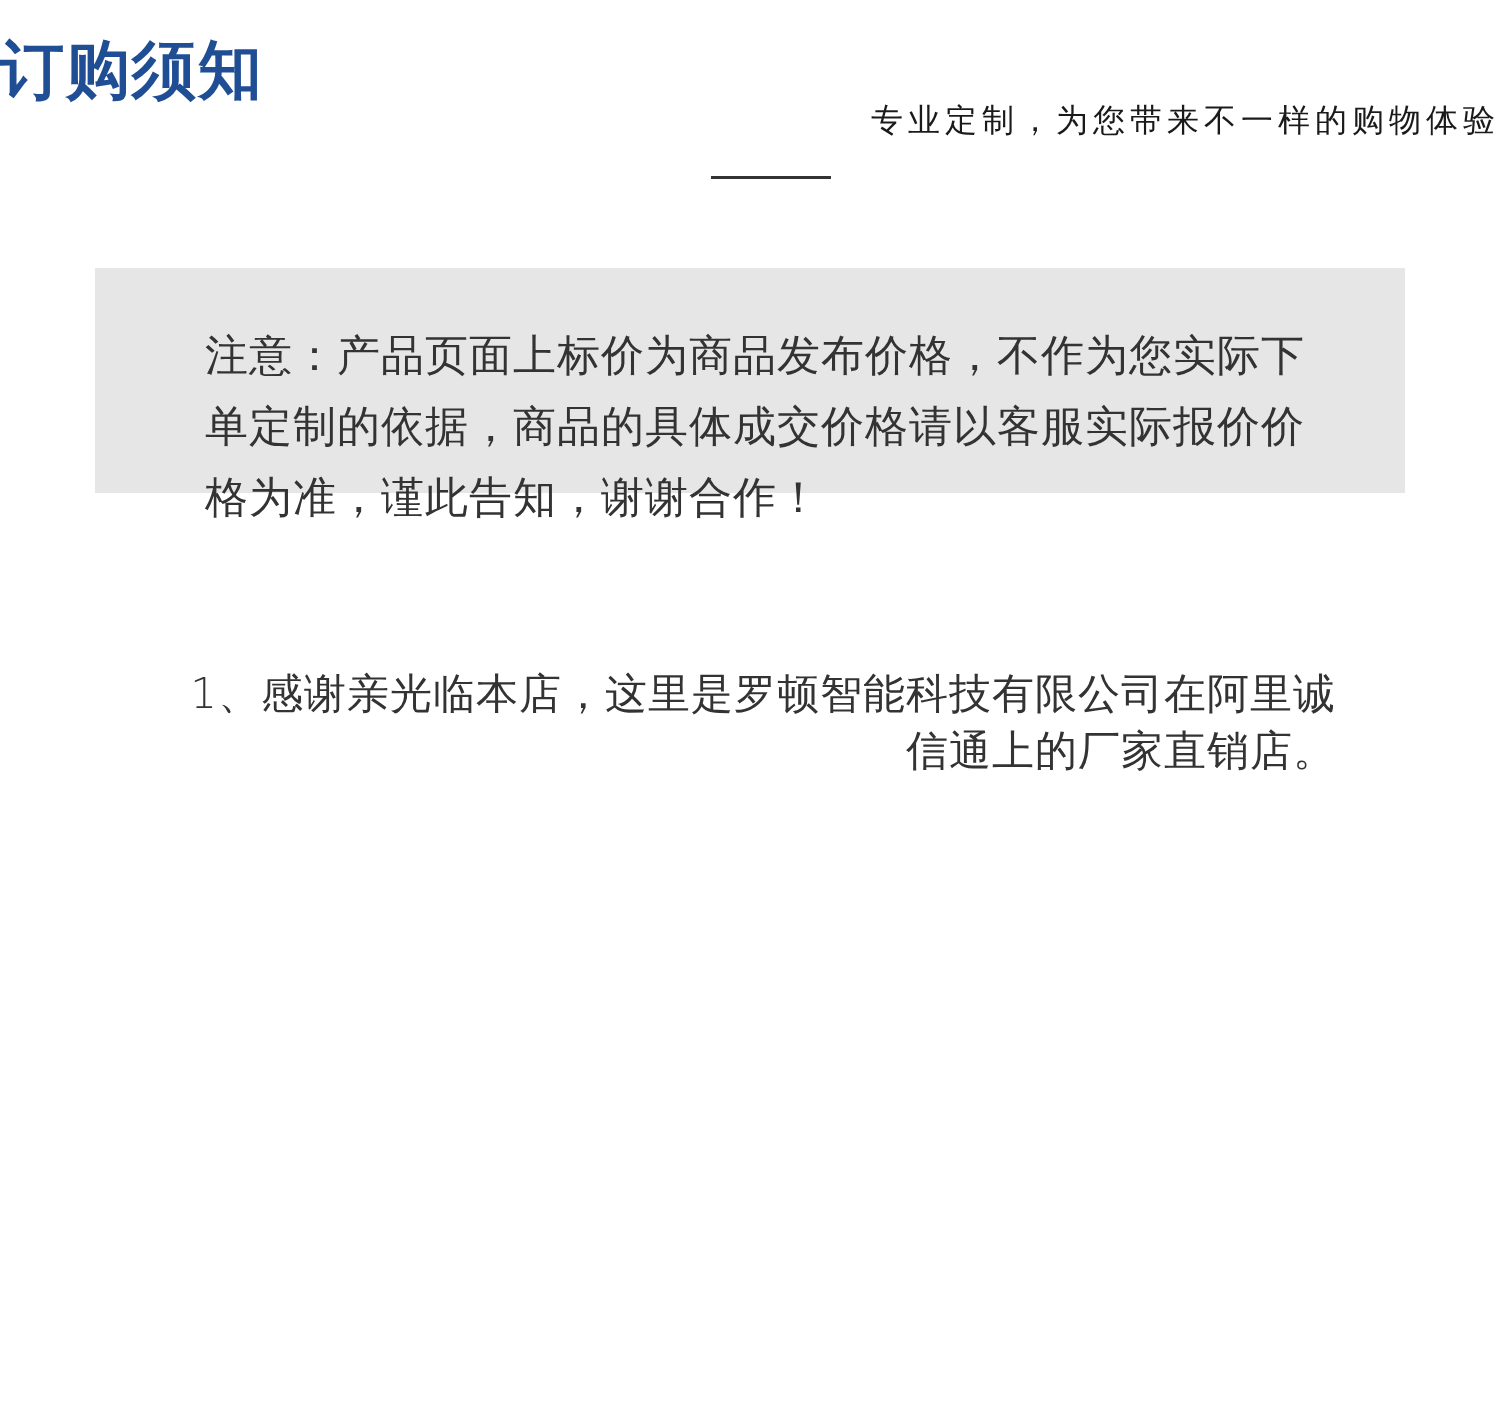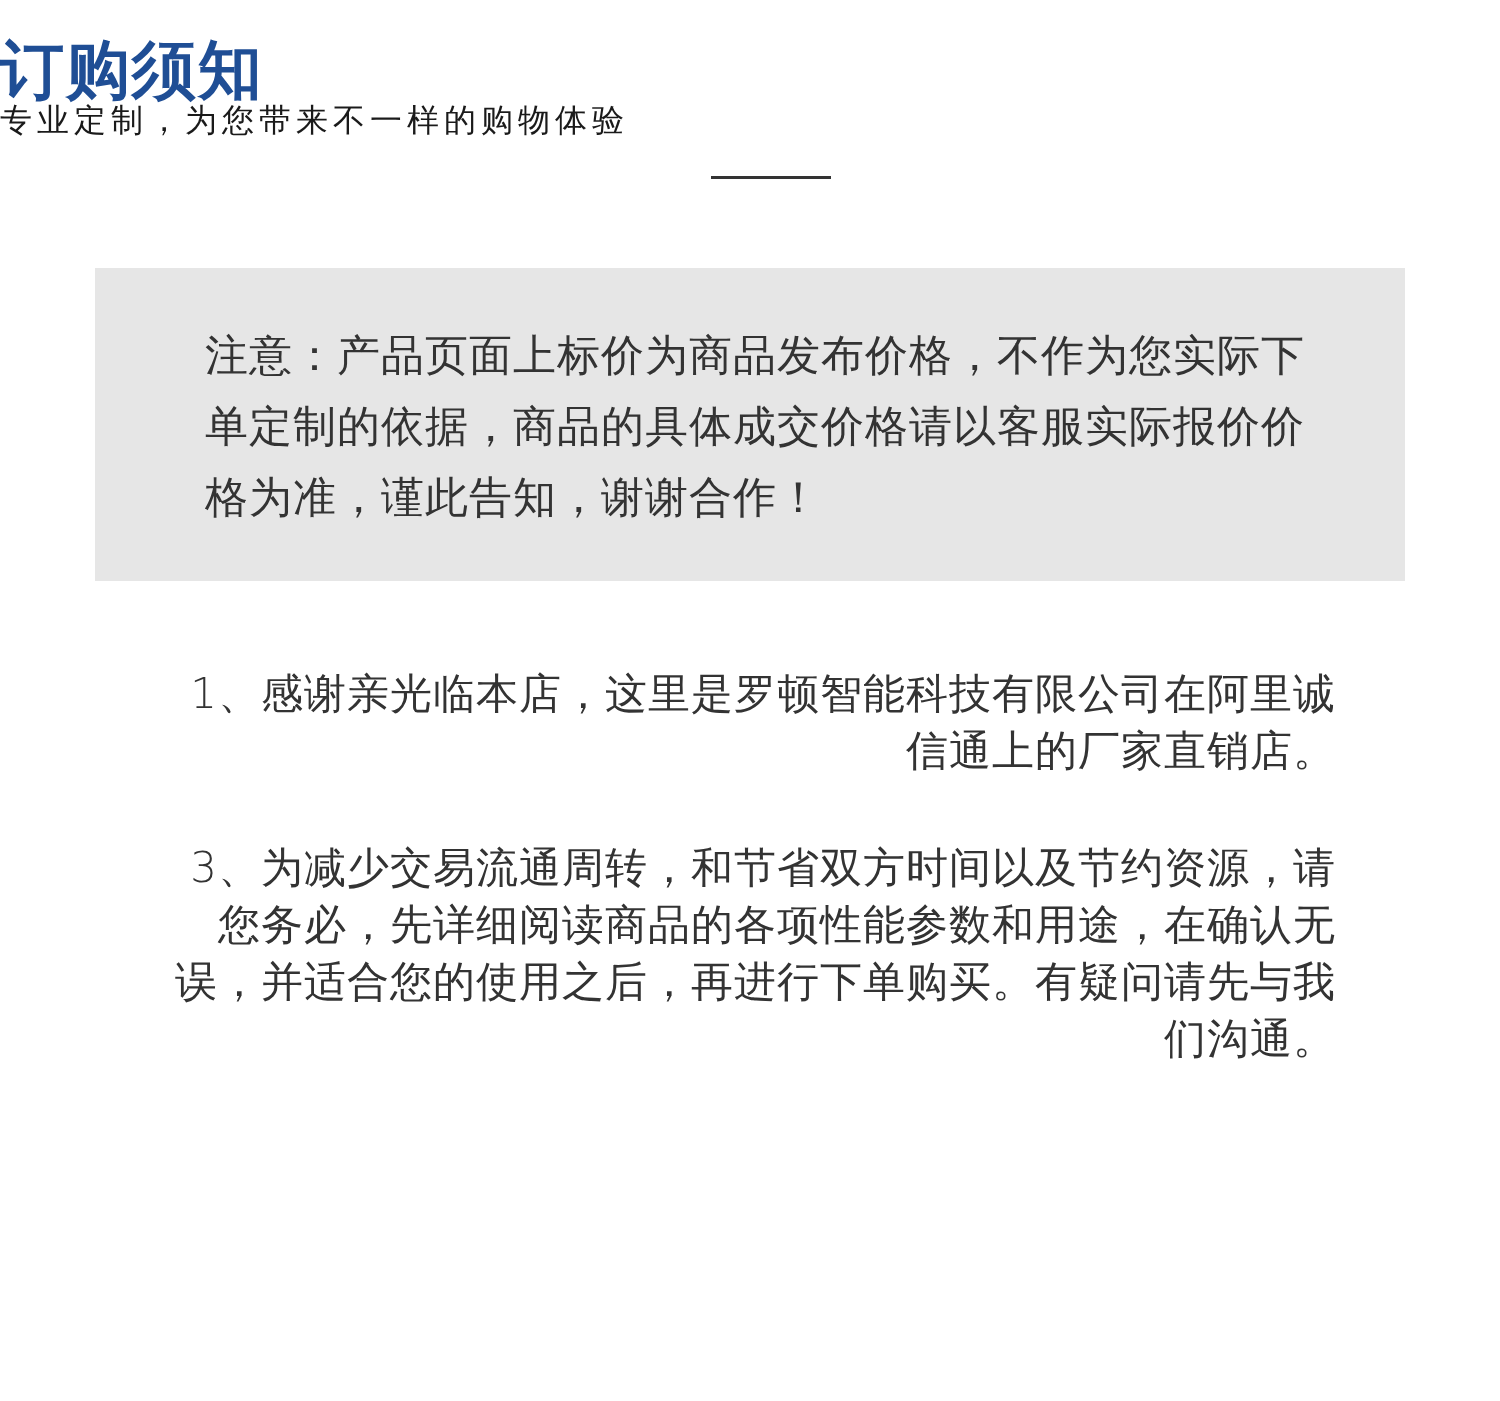--- a/index.html
+++ b/index.html
@@ -1,35 +1,34 @@
 <!DOCTYPE html>
 <html><head>
 <meta charset="utf-8">
 <style>
   html, body { margin: 0; padding: 0; background: #ffffff; }
   body { width: 1500px; height: 1401px; position: relative; overflow: hidden;
          font-family: "DejaVu Sans", "Liberation Sans", sans-serif; }
   .title { position: absolute; left: 0; top: 0; width: 1500px; text-align: left;
            font-size: 64px; font-weight: bold; color: #1f4e95; line-height: 76px; letter-spacing: 2px; margin-top: 32px; }
-  .subtitle { position: absolute; left: 0; top: 100px; width: 1500px; text-align: left;
+  .subtitle { position: absolute; left: 0; top: 100px; width: 1500px; text-align: right;
               font-size: 32px; color: #1a1a1a; letter-spacing: 5px; line-height: 40px; }
   .divider { position: absolute; left: 711px; top: 176px; width: 120px; height: 3px; background: #333; }
-  .notice { position: absolute; left: 95px; top: 268px; width: 1310px; height: 313px; background: #e6e6e6; }
+  .notice { position: absolute; left: 95px; top: 268px; width: 1310px; height: 225px; background: #e6e6e6; }
   .notice-text { position: absolute; left: 110px; top: 52px; width: 1110px;
                  font-size: 43px; color: #333; line-height: 71px; letter-spacing: 1px; }
   .list { position: absolute; left: 166px; top: 665px; width: 1170px; }
   .item { font-size: 42px; color: #333; line-height: 57px; letter-spacing: 1px; margin: 0 0 60px 0; font-weight: 300; text-align: right; }
 </style>
 </head>
 <body>
 
 <div class="title">订购须知</div>
 <div class="subtitle">专业定制，为您带来不一样的购物体验</div>
 <div class="divider"></div>
 
 <div class="notice">
   <div class="notice-text">注意：产品页面上标价为商品发布价格，不作为您实际下单定制的依据，商品的具体成交价格请以客服实际报价价格为准，谨此告知，谢谢合作！</div>
 </div>
 
 <div class="list">
   <p class="item">1、感谢亲光临本店，这里是罗顿智能科技有限公司在阿里诚信通上的厂家直销店。</p>
-  <p class="item">3、为减少交易流通周转，和节省双方时间以及节约资源，请您务必，先详细阅读商品的各项性能参数和用途，在确认无误，并适合您的使用之后，再进行下单购买。有疑问请先与我们沟通。</p>
 </div>
 
 </body></html>

